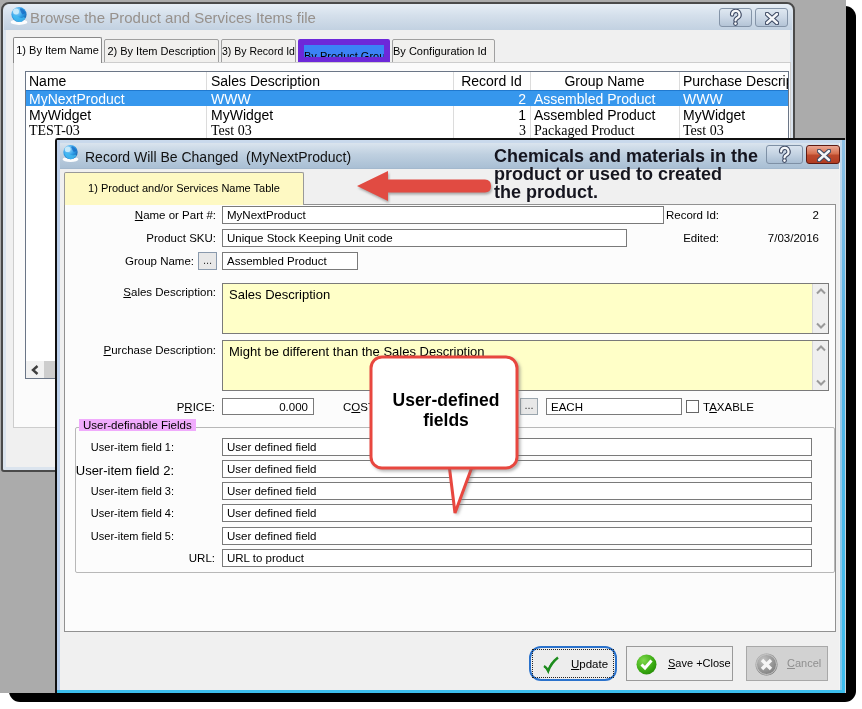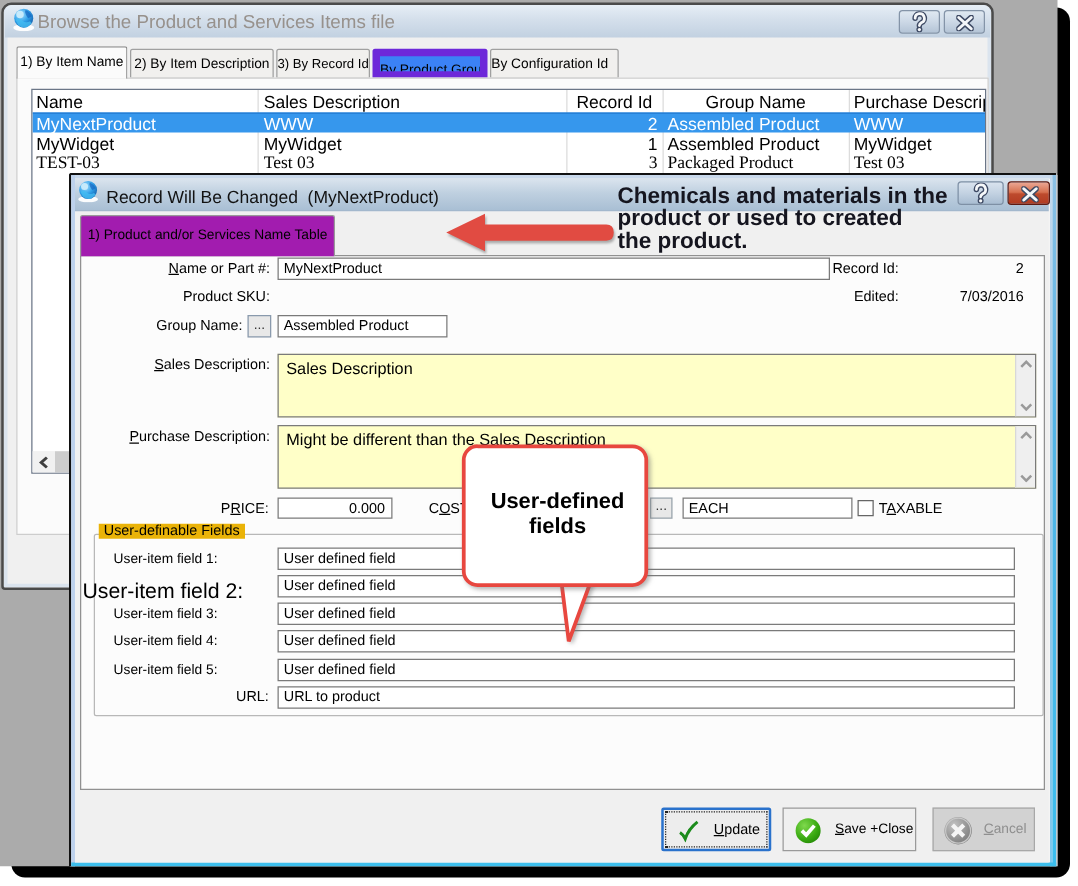--- a/index.html
+++ b/index.html
@@ -144,28 +144,29 @@
       </svg>
   </div>
   <div class="capbtn" style="left:806px; top:145px; width:34px; height:19px; background:linear-gradient(180deg,#eba794 0%,#d6704f 46%,#bd4a2d 54%,#b23c22 100%); border:1px solid #5e1a12;">
     <svg class="abs" style="left:10px; top:3px;" width="14" height="13" viewBox="0 0 14 13">
         <path d="M2 2 L12 11 M12 2 L2 11" stroke="#3e4a64" stroke-width="4.6" stroke-linecap="round"></path>
         <path d="M2 2 L12 11 M12 2 L2 11" stroke="#f4f6f9" stroke-width="2.4" stroke-linecap="round"></path>
       </svg>
   </div>
 
   <div class="abs" id="panel2" style="left:64px; top:204px; width:772px; height:428px; background:#fcfcfc; border:1px solid #919191;"></div>
-  <div class="abs" style="left:64px; top:172px; width:204px; height:33px; background:#a21caf; border:1px solid #999999; border-bottom:none; border-radius:2px 2px 0 0; font-size:11px; text-align:center; white-space:nowrap; overflow:hidden; line-height:31px;">1) Product and/or Services Name Table</div>
+  <div class="abs" style="left:64px; top:172px; width:240px; height:33px; background:#fef9c3; border:1px solid #999999; border-bottom:none; border-radius:2px 2px 0 0; font-size:11px; text-align:center; white-space:nowrap; overflow:hidden; line-height:31px;">1) Product and/or Services Name Table</div>
 
   <div class="rlbl" style="left:66px; top:209px; width:150px;"><u>N</u>ame or Part #:</div>
   <div class="inp" style="left:222px; top:206px; width:442px; height:18px;">MyNextProduct</div>
   <div class="rlbl" style="left:619px; top:209px; width:100px;">Record Id:</div>
   <div class="rlbl" style="left:719px; top:209px; width:100px;">2</div>
 
   <div class="rlbl" style="left:66px; top:232px; width:150px;">Product SKU:</div>
+  <div class="inp" style="left:222px; top:229px; width:405px; height:18px;">Unique Stock Keeping Unit code</div>
   <div class="rlbl" style="left:619px; top:232px; width:100px;">Edited:</div>
   <div class="rlbl" style="left:719px; top:232px; width:100px;">7/03/2016</div>
 
   <div class="rlbl" style="left:66px; top:255px; width:128px;">Group Name:</div>
   <div class="abs" style="left:198px; top:252px; width:19px; height:18px; background:#e8e8e8; border:1px solid #8a9aad; font-size:11px; text-align:center; line-height:14px; color:#333;">...</div>
   <div class="inp" style="left:222px; top:252px; width:136px; height:18px;">Assembled Product</div>
 
   <div class="rlbl" style="left:66px; top:286px; width:150px;"><u>S</u>ales Description:</div>
   <div class="abs" style="left:222px; top:283px; width:607px; height:51px; background:#ffffc8; border:1px solid #7a7a7a;">
     <div class="abs" style="left:6px; top:3px; font-size:13px;">Sales Description</div>
@@ -195,36 +196,36 @@
   <div class="rlbl" style="left:66px; top:401px; width:149px;">P<u>R</u>ICE:</div>
   <div class="inp" style="left:222px; top:398px; width:92px; height:17px; text-align:right; padding-right:5px;">0.000</div>
   <div class="lbl" style="left:343px; top:401px;">C<u>O</u>ST:</div>
   <div class="inp" style="left:383px; top:398px; width:133px; height:17px;"></div>
   <div class="abs" style="left:520px; top:398px; width:18px; height:17px; background:#e8e8e8; border:1px solid #9aa5ad; font-size:11px; text-align:center; line-height:13px; color:#333;">...</div>
   <div class="inp" style="left:546px; top:398px; width:136px; height:17px;">EACH</div>
   <div class="abs" style="left:686px; top:400px; width:13px; height:13px; background:#fff; border:1px solid #666;"></div>
   <div class="lbl" style="left:703px; top:401px;">T<u>A</u>XABLE</div>
 
   <div class="abs" style="left:75px; top:427px; width:760px; height:146px; border:1px solid #b8b8b8; border-radius:2px;"></div>
-  <div class="abs" style="left:79px; top:419px; font-size:11.5px; background:#eab308; padding:0 4px; white-space:nowrap;">User-definable Fields</div>
+  <div class="abs" style="left:79px; top:419px; font-size:11.5px; background:#f0abfc; padding:0 4px; white-space:nowrap;">User-definable Fields</div>
 
   <div class="rlbl" style="left:66px; top:441px; width:108px; font-size:11px;">User-item field 1:</div>
   <div class="inp" style="left:222px; top:438px; width:590px; height:18px;">User defined field</div>
-  <div class="rlbl" style="left:66px; top:463px; width:108px; font-size:17px;">User-item field 2:</div>
+  <div class="rlbl" style="left:66px; top:463px; width:108px; font-size:13px;">User-item field 2:</div>
   <div class="inp" style="left:222px; top:460px; width:590px; height:18px;">User defined field</div>
   <div class="rlbl" style="left:66px; top:485px; width:108px; font-size:11px;">User-item field 3:</div>
   <div class="inp" style="left:222px; top:482px; width:590px; height:18px;">User defined field</div>
   <div class="rlbl" style="left:66px; top:507px; width:108px; font-size:11px;">User-item field 4:</div>
   <div class="inp" style="left:222px; top:504px; width:590px; height:18px;">User defined field</div>
   <div class="rlbl" style="left:66px; top:530px; width:108px; font-size:11px;">User-item field 5:</div>
   <div class="inp" style="left:222px; top:527px; width:590px; height:18px;">User defined field</div>
   <div class="rlbl" style="left:66px; top:552px; width:149px;">URL:</div>
   <div class="inp" style="left:222px; top:549px; width:590px; height:18px;">URL to product</div>
 
-  <div class="abs" style="left:529px; top:646px; width:88px; height:35px; background:#ededed; border:2px solid #2a72cc; border-radius:2px;">
+  <div class="abs" style="left:529px; top:646px; width:88px; height:35px; background:#ededed; border:2px solid #2a72cc; border-radius:12px;">
     <div class="abs" style="left:1px; top:1px; width:82px; height:29px; border:1px dotted #222;"></div>
     <svg class="abs" style="left:10px; top:8px;" width="20" height="18" viewBox="0 0 20 18">
         <path d="M3 10 Q5.5 11.5 7.2 15 Q10 7 17 1.5" stroke="#1d8c1d" stroke-width="2.4" fill="none"></path>
         <path d="M3.5 10.5 Q6 12 7.2 15 Q8.5 10.5 11 7" stroke="#1d8c1d" stroke-width="1.6" fill="none"></path>
       </svg>
     <div class="abs" style="left:40px; top:10px; font-size:11.5px; white-space:nowrap;"><u>U</u>pdate</div>
   </div>
   <div class="abs" style="left:626px; top:646px; width:107px; height:35px; background:#efefef; border:1px solid #9a9a9a;">
     <svg class="abs" style="left:9px; top:7px;" width="21" height="21" viewBox="0 0 21 21">
       <circle cx="10.5" cy="10.5" r="10" fill="url(#grn)"></circle>

